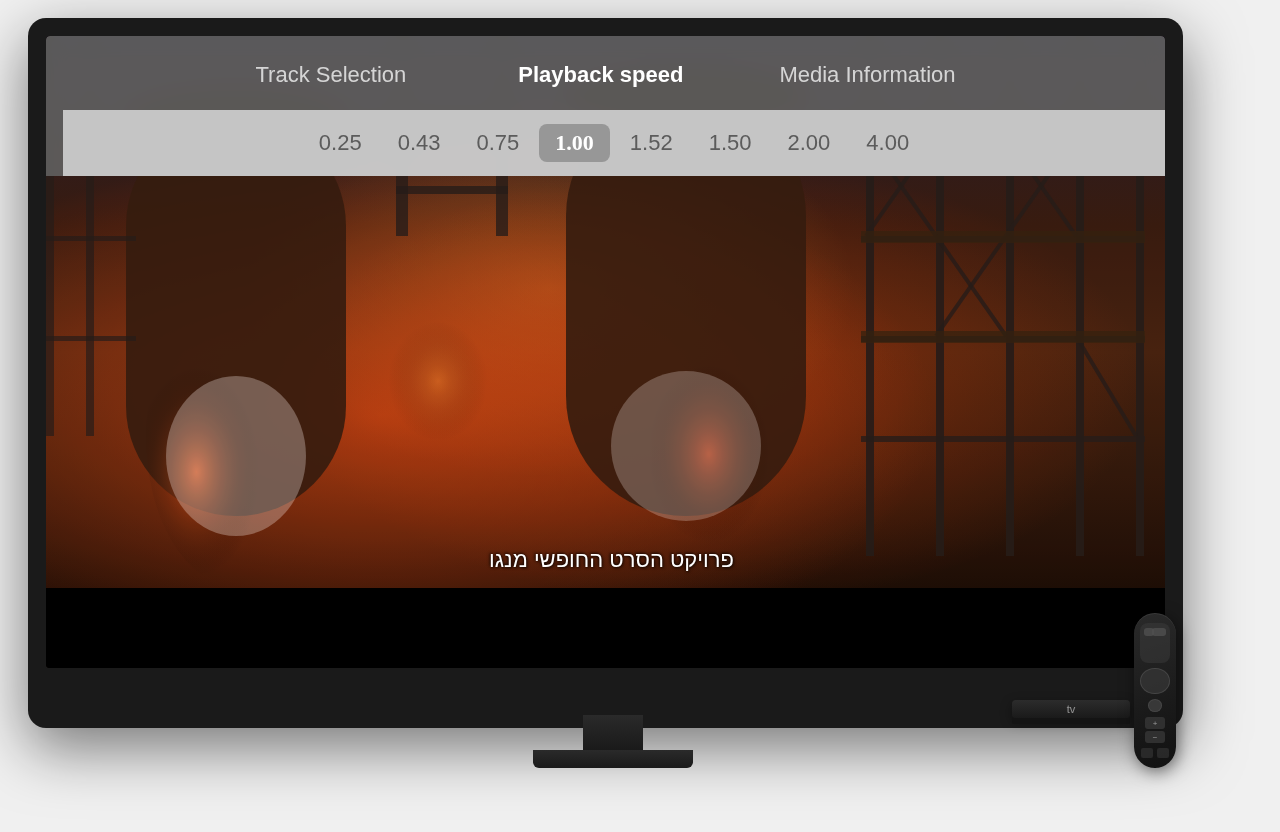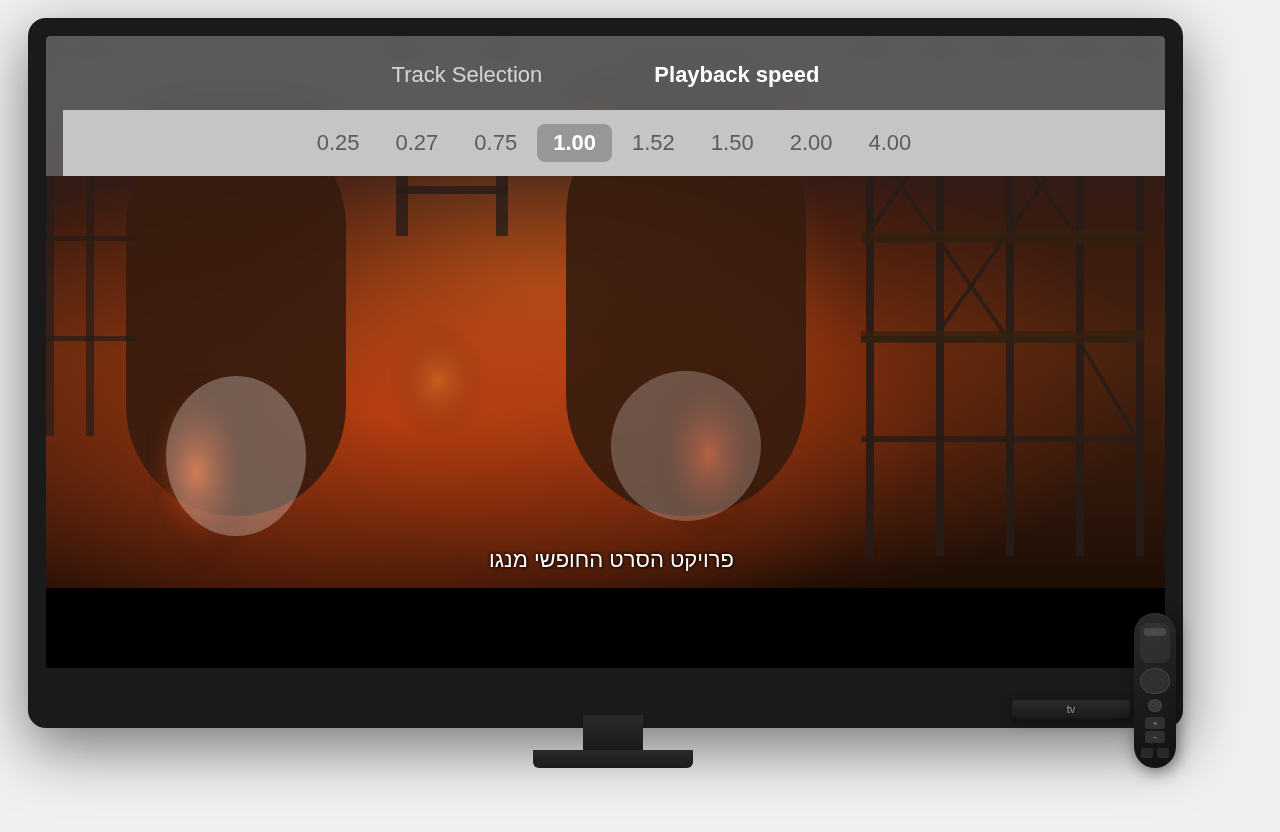--- a/index.html
+++ b/index.html
@@ -152,20 +152,21 @@
       min-width: 70px;
       text-align: center;
     }
 
     .speed-option.selected {
       background: rgba(255,255,255,0.9);
       color: #ffffff;
       font-weight: 700;
       background: rgba(120,120,120,0.6);
       color: #fff;
+      font-family: Liberation Serif, serif;
     }
 
     
     .tv-stand {
       position: absolute;
       bottom: 30px;
       left: 50%;
       transform: translateX(-50%);
       width: 160px;
     }
@@ -389,25 +390,28 @@
 
         <div class="overlay-panel">
 
           <div class="tab-bar">
             <div class="tab-item">
               <span>Track Selection</span>
             </div>
             <div class="tab-item active">
               <span>Playback speed</span>
             </div>
+            <div class="tab-item">
+              <span>Media Information</span>
+            </div>
           </div>
 
           <div class="speed-bar">
             <div class="speed-option">0.25</div>
-            <div class="speed-option">0.27</div>
+            <div class="speed-option">0.43</div>
             <div class="speed-option">0.75</div>
             <div class="speed-option selected">1.00</div>
             <div class="speed-option">1.52</div>
             <div class="speed-option">1.50</div>
             <div class="speed-option">2.00</div>
             <div class="speed-option">4.00</div>
           </div>
         </div>
 
         <div class="subtitle">

